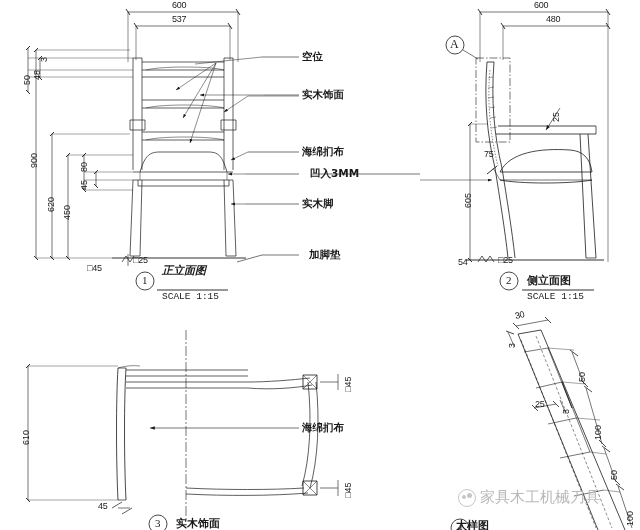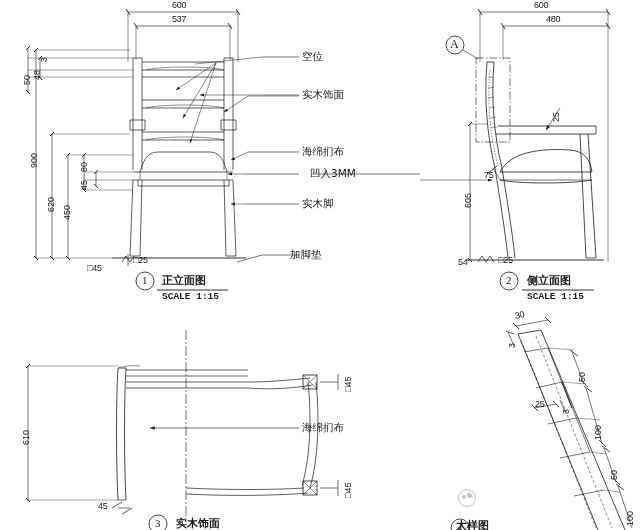--- a/index.html
+++ b/index.html
@@ -33,32 +33,32 @@
     font-size: 9px;
     letter-spacing: -0.2px;
   }
   .dim-v {
     font-size: 9px;
     transform-origin: 0 0;
     transform: rotate(-90deg);
   }
   .note {
     font-size: 10.5px;
-    font-weight: normal;
+    font-weight: bold;
     font-family: "DejaVu Sans", sans-serif;
   }
   .viewtitle {
     font-size: 11px;
     font-weight: bold;
     font-family: "DejaVu Sans", sans-serif;
   }
   .viewscale {
     font-size: 9.5px;
     font-family: "Liberation Mono", monospace;
-    font-weight: bold;
+    font-weight: normal;
   }
   .bubblenum {
     font-size: 11px;
     font-family: "Liberation Serif", serif;
   }
   .detailA {
     font-size: 12px;
     font-family: "Liberation Serif", serif;
   }
   .watermark {
@@ -381,30 +381,30 @@
   <div class="lbl dim-v" style="left:40px; top:62px;">3</div>
 
   <div class="lbl dim" style="left:87px; top:264px;">□45</div>
   <div class="lbl dim" style="left:133px; top:256px;">□25</div>
 
   <div class="lbl note" style="left:302px; top:51px;">空位</div>
   <div class="lbl note" style="left:302px; top:89px;text-align:right;">实木饰面</div>
   <div class="lbl note" style="left:302px; top:146px;">海绵扪布</div>
   <div class="lbl note" style="left:302px; top:168px;padding-left:8px;">凹入3MM</div>
   <div class="lbl note" style="left:302px; top:198px;">实木脚</div>
-  <div class="lbl note" style="left:290px; top:249px;">加脚垫</div>
+  <div class="lbl note" style="left:309px; top:249px;">加脚垫</div>
 
   <div class="lbl bubblenum" style="left:142px; top:275px;">1</div>
-  <div class="lbl viewtitle" style="left:162px; top:275px;">正立面图</div>
+  <div class="lbl viewtitle" style="left:162px; top:265px;font-style:italic;">正立面图</div>
   <div class="lbl viewscale" style="left:162px; top:292px;">SCALE 1:15</div>
 
   <div class="lbl dim" style="left:534px; top:1px;">600</div>
   <div class="lbl dim" style="left:546px; top:15px;">480</div>
   <div class="lbl dim-v" style="left:552px; top:122px;">25</div>
-  <div class="lbl dim" style="left:484px; top:171px;">75</div>
+  <div class="lbl dim" style="left:484px; top:150px;">75</div>
   <div class="lbl dim-v" style="left:464px; top:208px;">605</div>
   <div class="lbl dim" style="left:458px; top:258px;">54</div>
   <div class="lbl dim" style="left:498px; top:256px;">□25</div>
   <div class="lbl detailA" style="left:450px; top:38px;">A</div>
 
   <div class="lbl bubblenum" style="left:506px; top:275px;">2</div>
   <div class="lbl viewtitle" style="left:527px; top:275px;">侧立面图</div>
   <div class="lbl viewscale" style="left:527px; top:292px;">SCALE 1:15</div>
 
   <div class="lbl dim-v" style="left:22px; top:445px;">610</div>
@@ -422,14 +422,15 @@
   <div class="lbl dim" style="left:535px; top:400px;">25</div>
   <div class="lbl dim-v" style="left:562px; top:414px;">3</div>
   <div class="lbl dim-v" style="left:594px; top:440px;">100</div>
   <div class="lbl dim-v" style="left:610px; top:480px;">50</div>
   <div class="lbl dim-v" style="left:626px; top:526px;">100</div>
 
   <div class="lbl bubblenum" style="left:457px; top:522px;">4</div>
   <div class="lbl viewtitle" style="left:456px; top:520px;">大样图</div>
 
   <div class="wm-logo" style="left:458px; top:489px;"></div>
+  <div class="watermark" style="left:480px; top:488px;">家具木工机械刀具</div>
 
 </div>
 
 </body></html>

